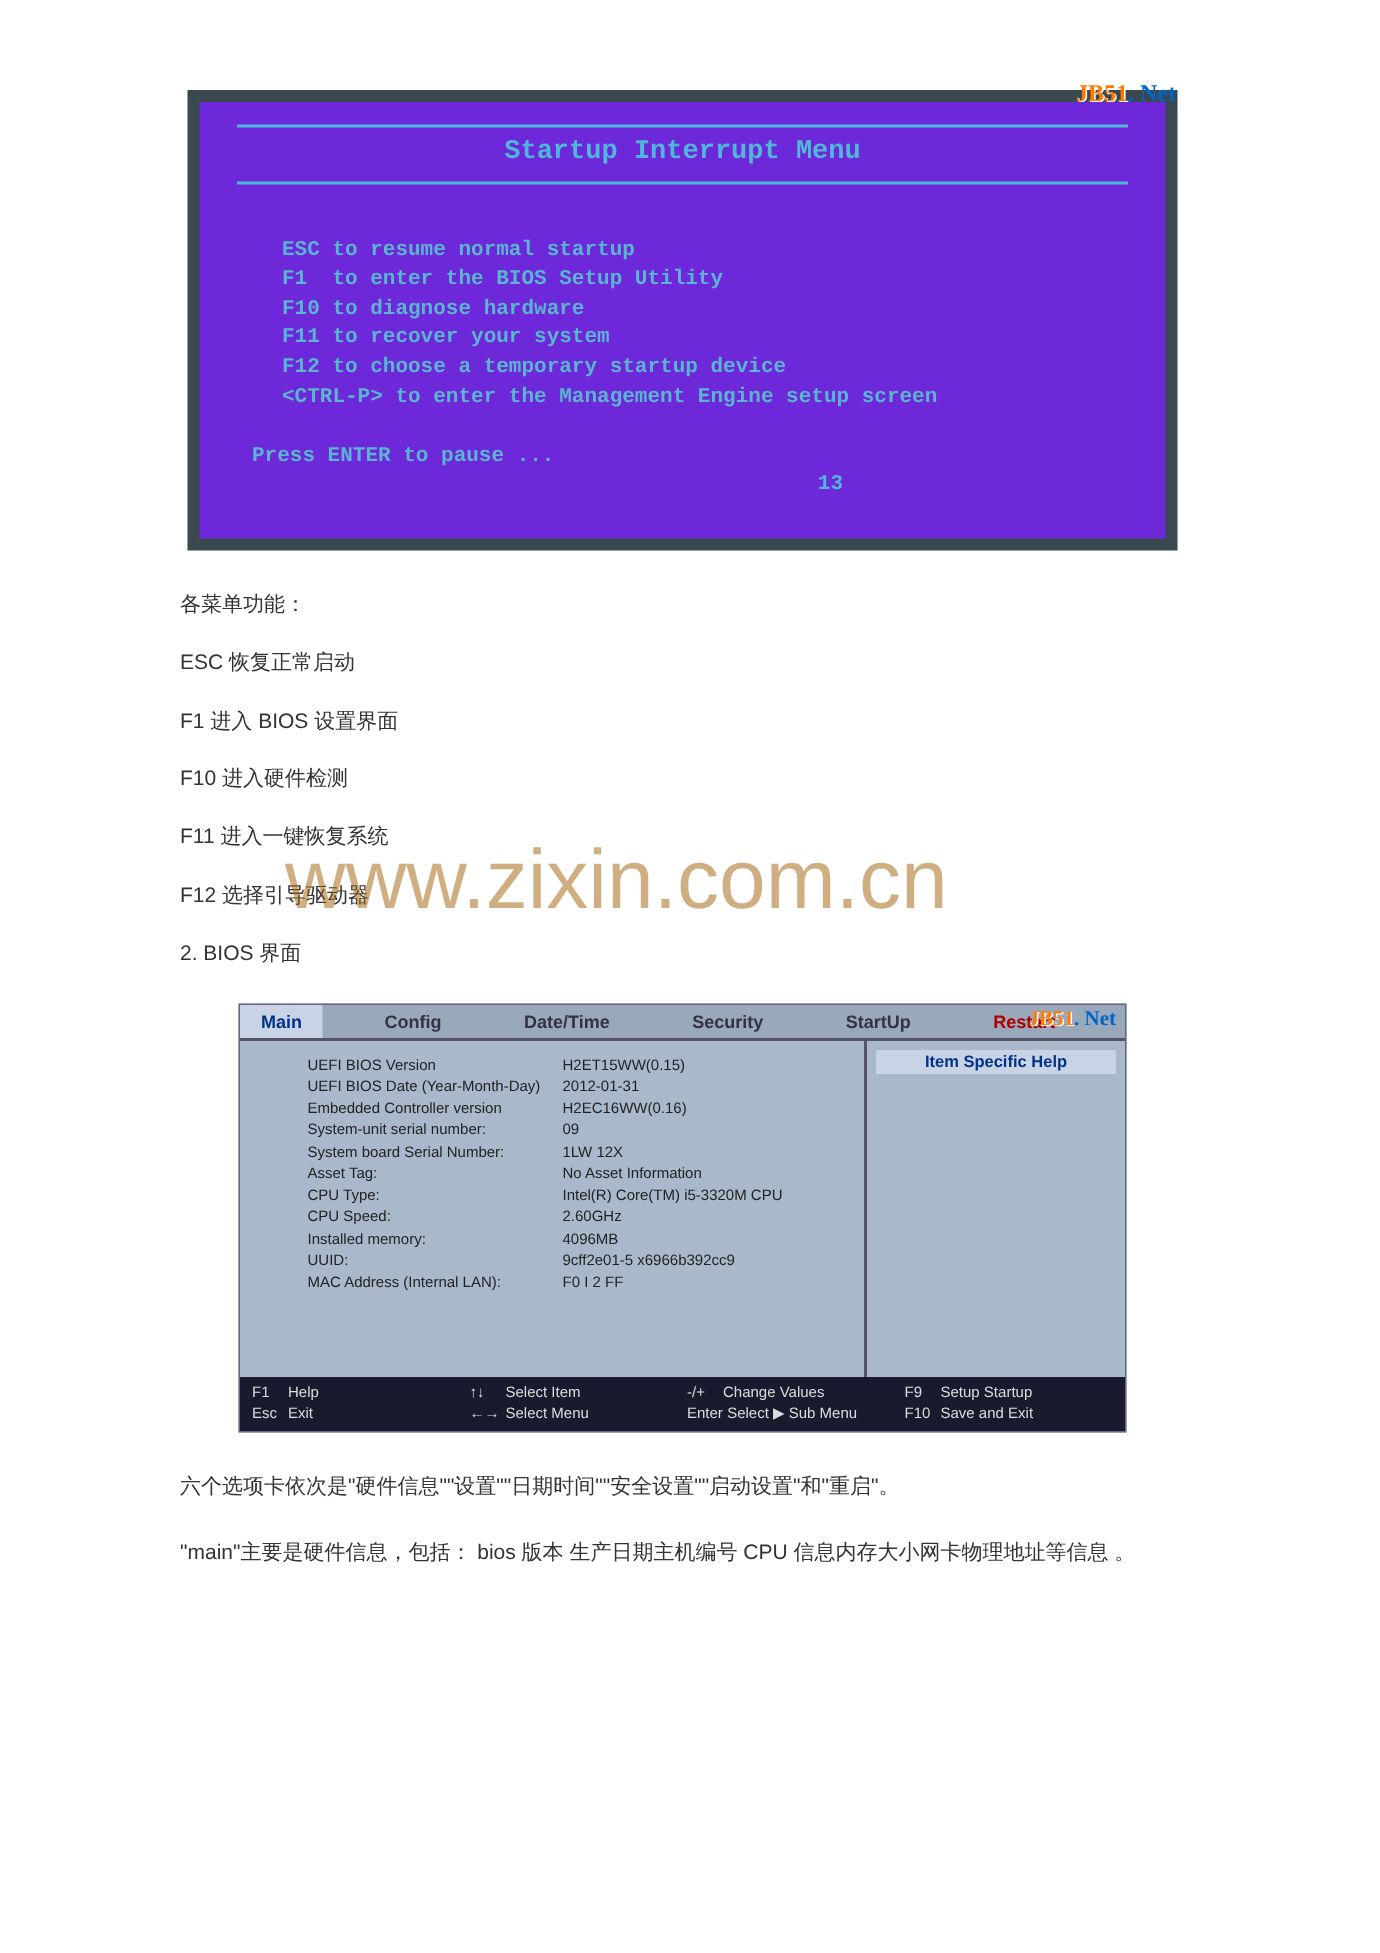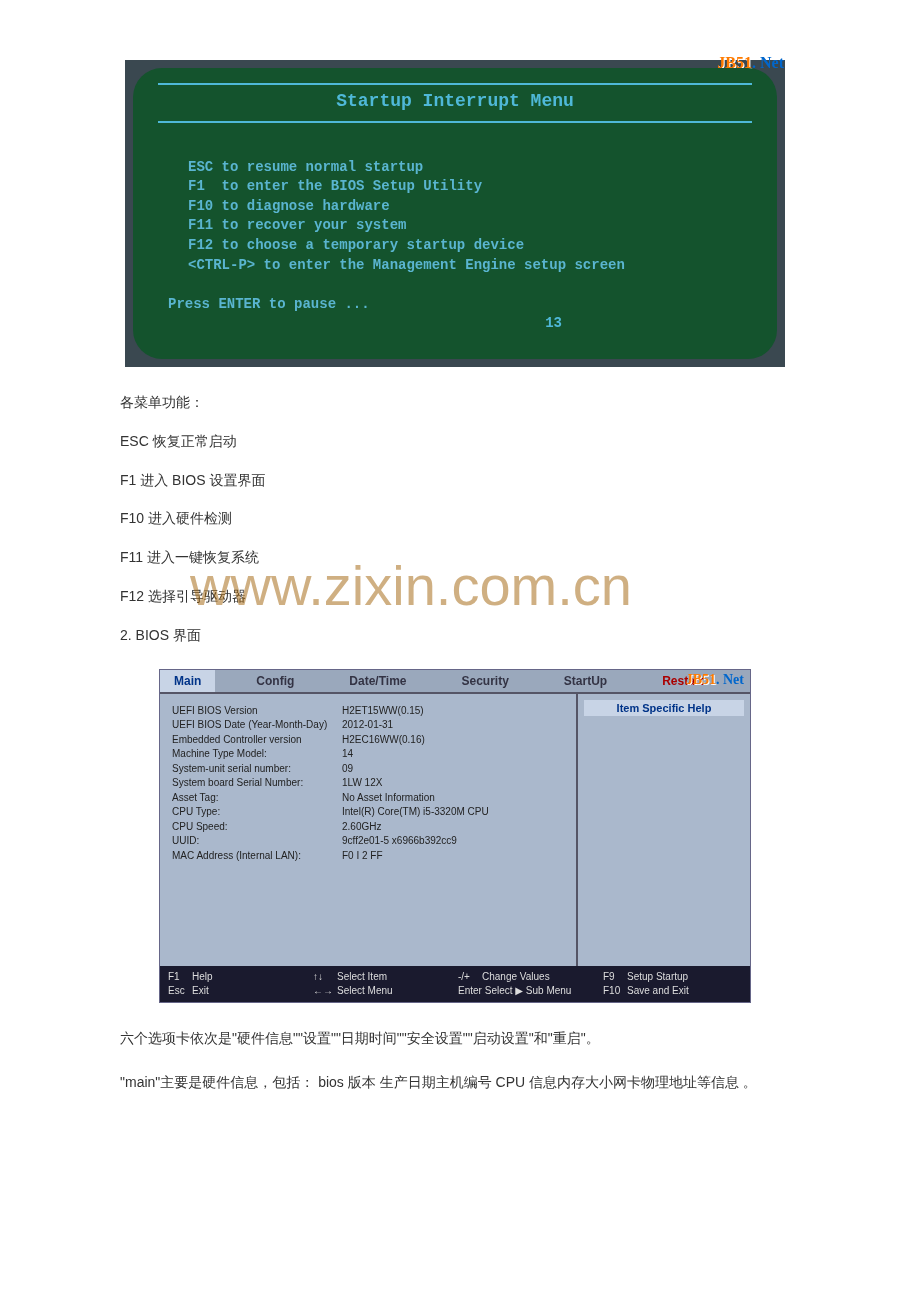--- a/index.html
+++ b/index.html
@@ -30,24 +30,23 @@
       z-index: 2;
     }
     .screenshot1 {
       width: 660px;
       margin: 0 auto 20px;
       background: #3a4850;
       padding: 8px;
       box-sizing: border-box;
     }
     .ss1-inner {
-      background: #14532d;
+      background: #6d28d9;
       padding: 15px 25px;
       position: relative;
-      border-radius: 29px;
     }
     .ss1-watermark {
       position: absolute;
       top: -6px;
       right: 6px;
       font-family: "Comic Sans MS", cursive;
       font-weight: bold;
       font-size: 16px;
     }
     .ss1-watermark .j { color: #ff7b00; text-shadow: 1px 1px 0 #fff; }
@@ -118,21 +117,22 @@
       top: 2px;
       right: 6px;
       font-family: "Comic Sans MS", cursive;
       font-weight: bold;
       font-size: 14px;
     }
     .ss2-watermark .j { color: #ff7b00; text-shadow: 1px 1px 0 #fff; }
     .ss2-watermark .net { color: #0066cc; }
     .ss2-body {
       display: flex;
-      height: 272px;
+      height: 224px;
+      margin-left: 33px;
     }
     .ss2-left {
       flex: 1;
       padding: 10px 12px;
       font-size: 10px;
       color: #222;
       line-height: 1.45;
     }
     .ss2-row { display: flex; }
     .ss2-label { width: 170px; }
@@ -229,42 +229,42 @@
             </div>
           <div class="ss2-row">
               <div class="ss2-label">UEFI BIOS Date (Year-Month-Day)</div>
               <div class="ss2-value">2012-01-31</div>
             </div>
           <div class="ss2-row">
               <div class="ss2-label">Embedded Controller version</div>
               <div class="ss2-value">H2EC16WW(0.16)</div>
             </div>
           <div class="ss2-row">
-              <div class="ss2-label">Machine Type Model:</div>
-              <div class="ss2-value">14</div>
-            </div>
-          <div class="ss2-row">
               <div class="ss2-label">System-unit serial number:</div>
               <div class="ss2-value">09</div>
             </div>
           <div class="ss2-row">
               <div class="ss2-label">System board Serial Number:</div>
               <div class="ss2-value">1LW      12X</div>
             </div>
           <div class="ss2-row">
               <div class="ss2-label">Asset Tag:</div>
               <div class="ss2-value">No Asset Information</div>
             </div>
           <div class="ss2-row">
               <div class="ss2-label">CPU Type:</div>
               <div class="ss2-value">Intel(R) Core(TM) i5-3320M CPU</div>
             </div>
           <div class="ss2-row">
               <div class="ss2-label">CPU Speed:</div>
               <div class="ss2-value">2.60GHz</div>
+            </div>
+          <div class="ss2-row">
+              <div class="ss2-label">Installed memory:</div>
+              <div class="ss2-value">4096MB</div>
             </div>
           <div class="ss2-row">
               <div class="ss2-label">UUID:</div>
               <div class="ss2-value">9cff2e01-5                    x6966b392cc9</div>
             </div>
           <div class="ss2-row">
               <div class="ss2-label">MAC Address (Internal LAN):</div>
               <div class="ss2-value">F0 I          2 FF</div>
             </div>
         </div>

